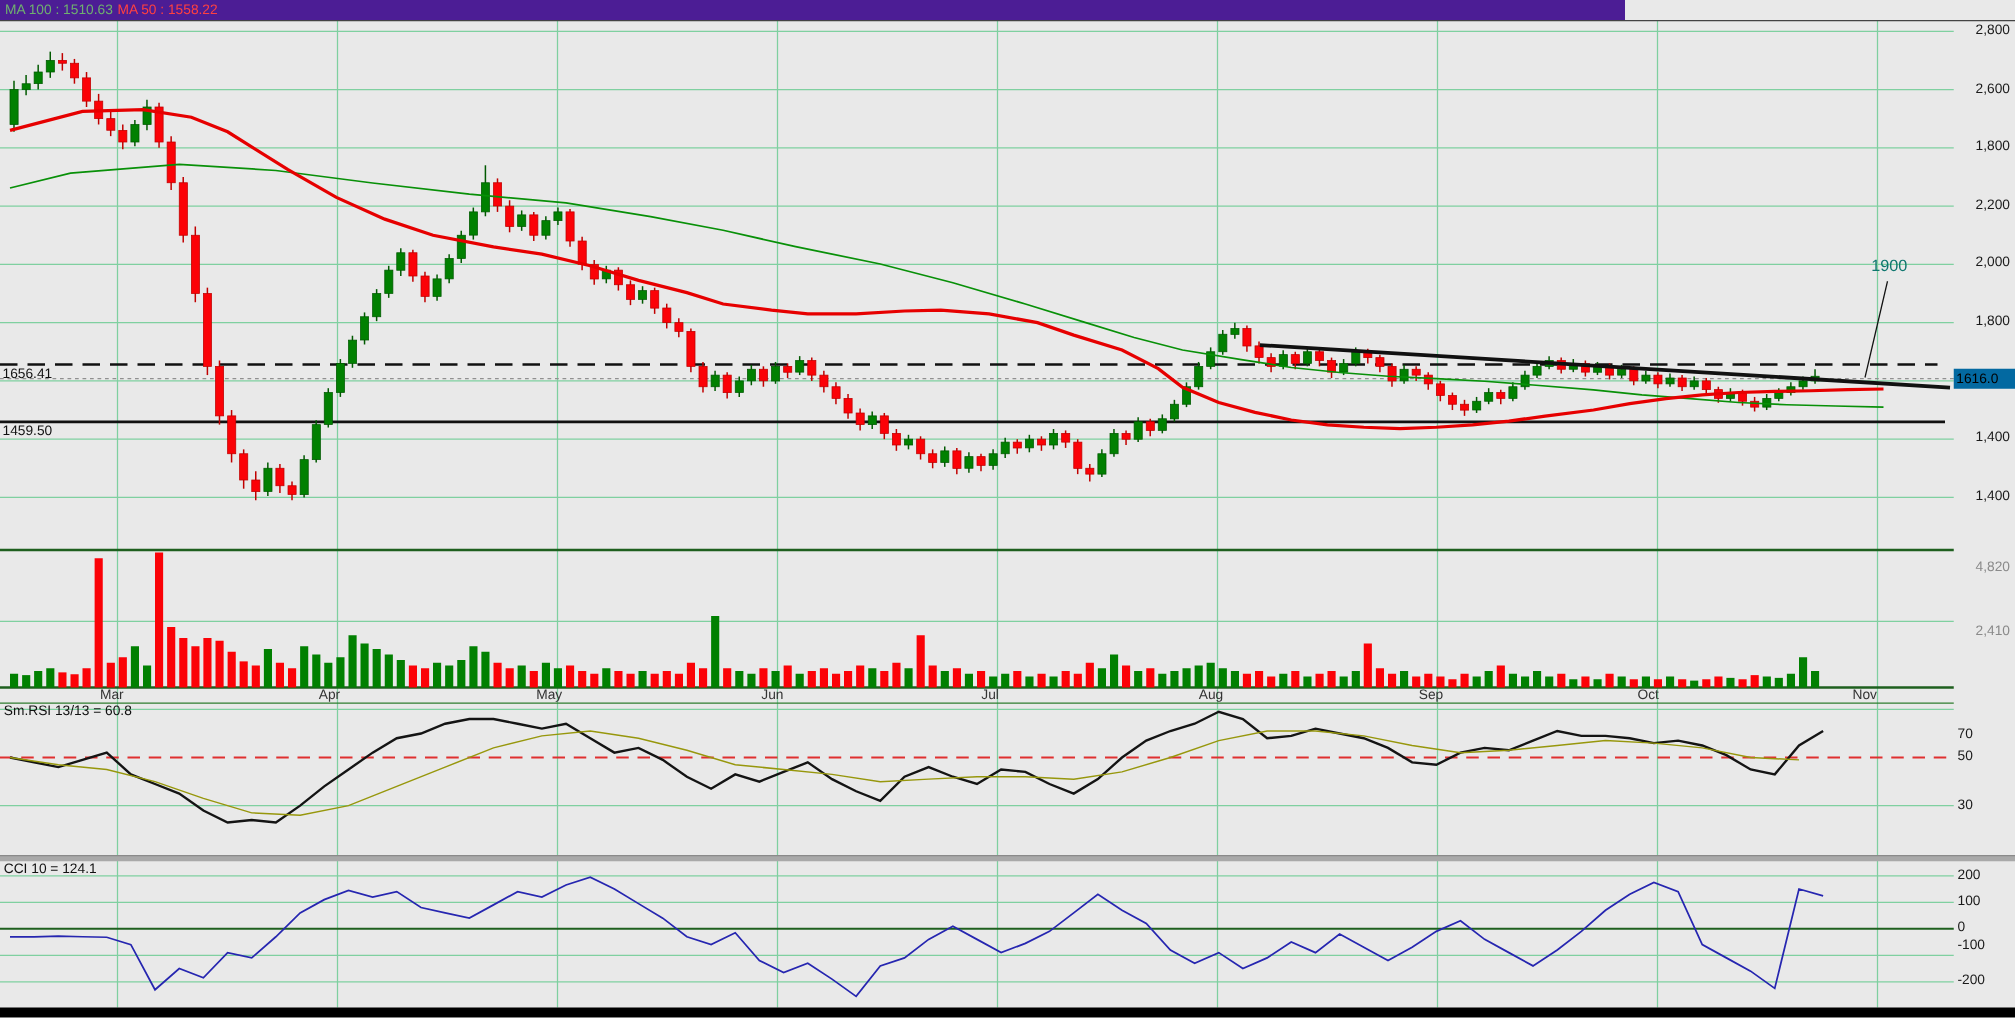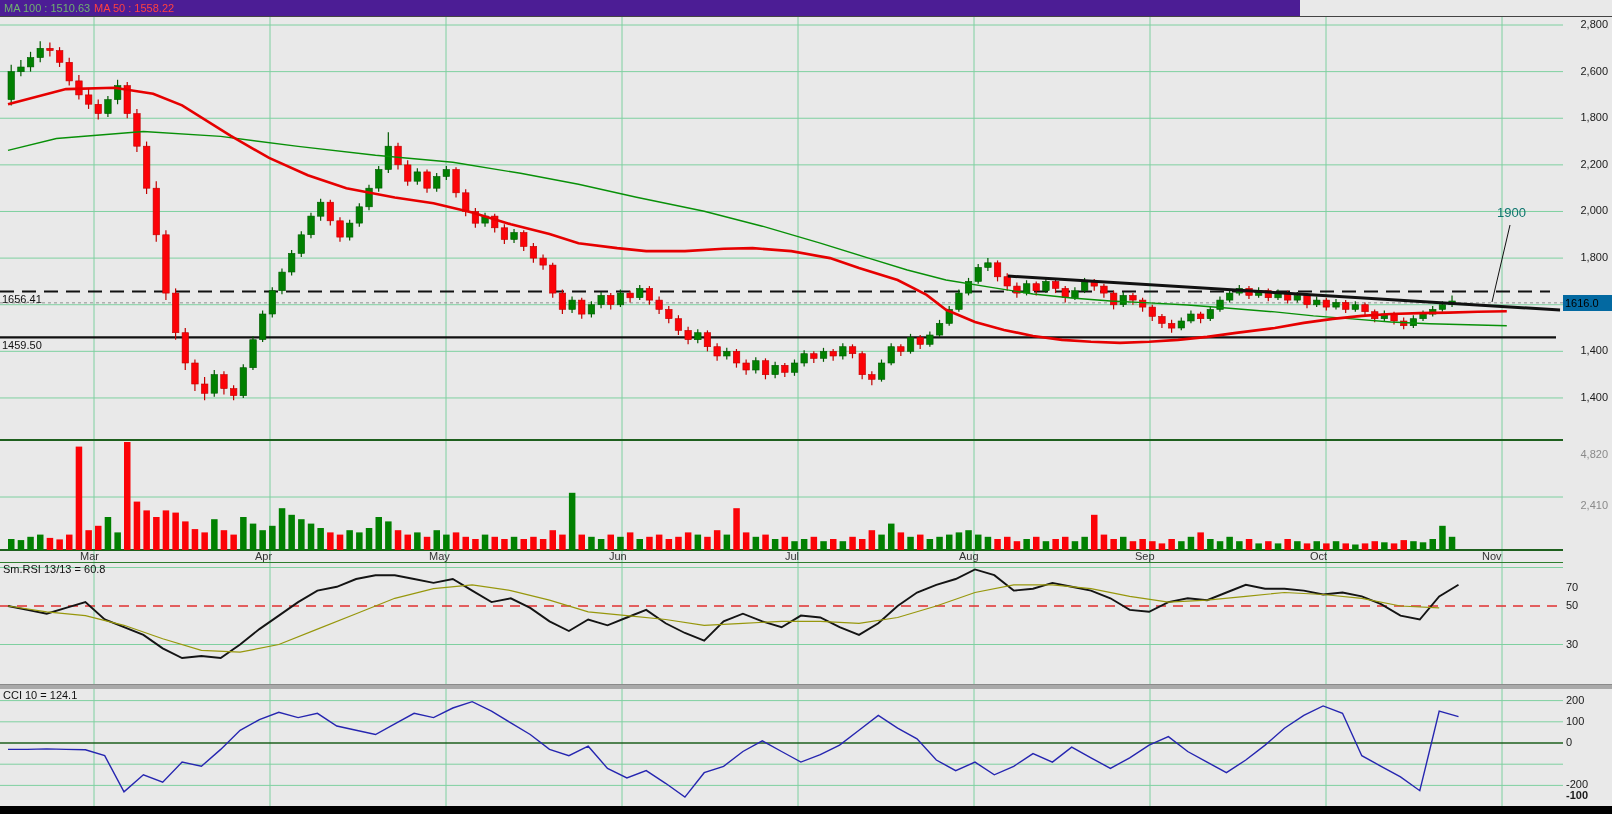--- a/index.html
+++ b/index.html
@@ -541,21 +541,21 @@
       <div class="lbl right" style="top: 344.34px; right: 4px;">1,400</div>
       <div class="lbl right" style="top: 390.96px; right: 4px;">1,400</div>
       <div class="lbl gray right" style="top: 448px; right: 4px;">4,820</div>
       <div class="lbl gray right" style="top: 499px; right: 4px;">2,410</div>
       <div class="lbl " style="top: 560.5px; left: 1566px; margin-top: 20px;">70</div>
       <div class="lbl " style="top: 599px; left: 1566px;">50</div>
       <div class="lbl " style="top: 637.5px; left: 1566px;">30</div>
       <div class="lbl " style="top: 693.6px; left: 1566px;">200</div>
       <div class="lbl " style="top: 714.8px; left: 1566px;">100</div>
       <div class="lbl " style="top: 736px; left: 1566px;">0</div>
-      <div class="lbl " style="top: 789px; left: 1566px; font-weight: bold;">-100</div>
+      <div class="lbl " style="top: 750px; left: 1566px;">-100</div>
       <div class="lbl " style="top: 778.4px; left: 1566px;">-200</div>
       <div class="lbl " style="top: 550px; left: 80px; color: rgb(51, 51, 51);">Mar</div>
       <div class="lbl " style="top: 550px; left: 255px; color: rgb(51, 51, 51);">Apr</div>
       <div class="lbl " style="top: 550px; left: 429px; color: rgb(51, 51, 51);">May</div>
       <div class="lbl " style="top: 550px; left: 609px; color: rgb(51, 51, 51); text-align: right;">Jun</div>
       <div class="lbl " style="top: 550px; left: 785px; color: rgb(51, 51, 51);">Jul</div>
       <div class="lbl " style="top: 550px; left: 959px; color: rgb(51, 51, 51);">Aug</div>
       <div class="lbl " style="top: 550px; left: 1135px; color: rgb(51, 51, 51);">Sep</div>
       <div class="lbl " style="top: 550px; left: 1310px; color: rgb(51, 51, 51);">Oct</div>
       <div class="lbl " style="top: 550px; left: 1482px; color: rgb(51, 51, 51);">Nov</div>

